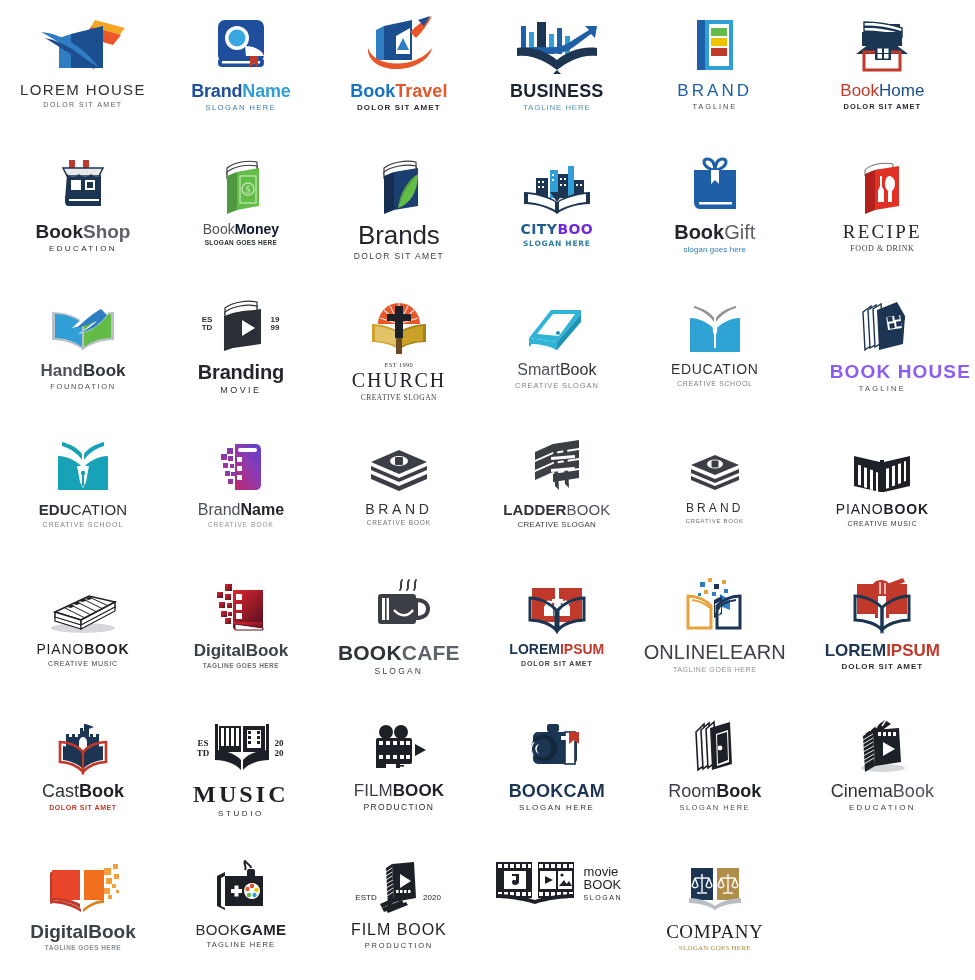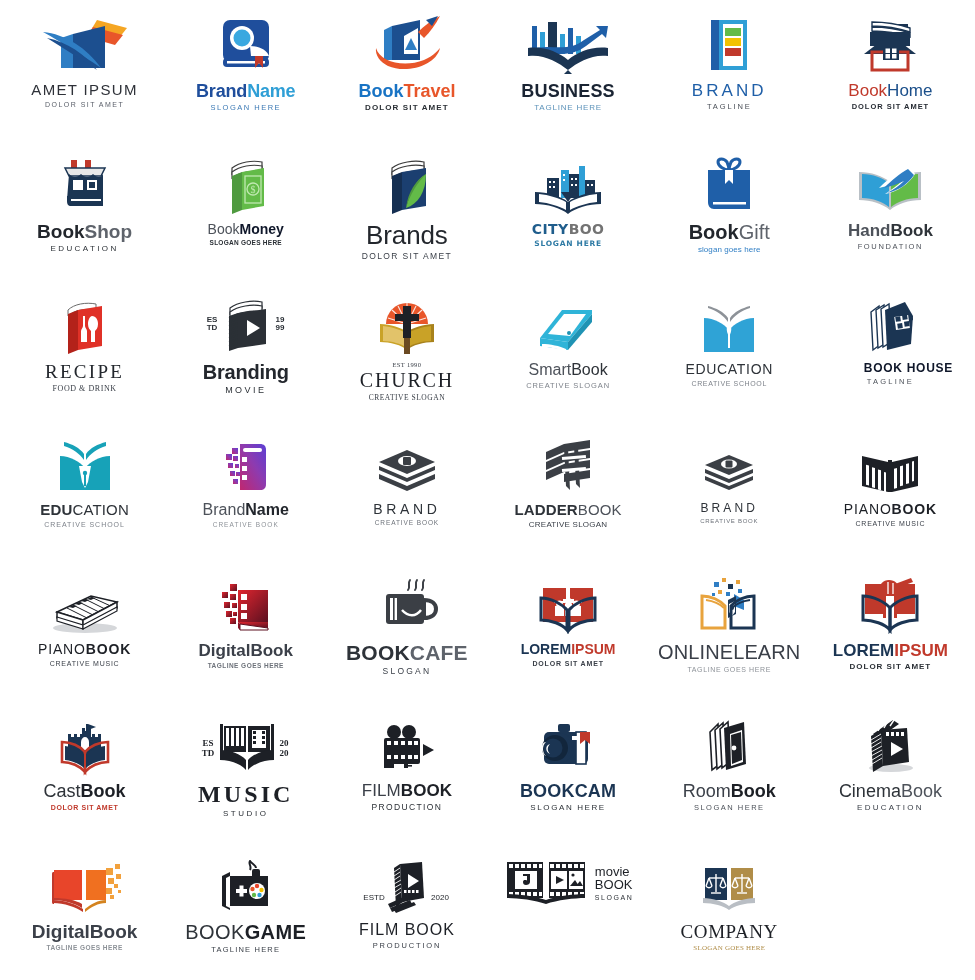--- a/index.html
+++ b/index.html
@@ -73,21 +73,21 @@
   .w-bookshop .tag{font-size:8px;font-weight:400;letter-spacing:.3em;color:#2b3036;}
 
   .w-bookmoney .title{font-size:14px;font-weight:400;color:#4d525a;}
   .w-bookmoney .title .alt{font-weight:700;color:#0f172a;}
   .w-bookmoney .tag{font-size:6.5px;font-weight:700;letter-spacing:.04em;color:#2b3036;}
 
   .w-brands .title{font-size:26px;font-weight:400;color:#23272d;letter-spacing:-.005em;}
   .w-brands .tag{font-size:8.5px;font-weight:400;letter-spacing:.16em;color:#3b4049;}
 
   .w-cityboo .title{font-size:14px;font-weight:700;letter-spacing:.03em;color:#1f5d8c;font-family:"DejaVu Sans",sans-serif;}
-  .w-cityboo .title .alt{color:#737373;}
+  .w-cityboo .title .alt{color:#6d28d9;}
   .w-cityboo .tag{font-size:7.5px;font-weight:700;letter-spacing:.1em;color:#2f7ba5;font-family:"DejaVu Sans",sans-serif;}
 
   .w-bookgift .title{font-size:20px;font-weight:700;color:#22262c;}
   .w-bookgift .title .alt{font-weight:400;color:#5e636b;}
   .w-bookgift .tag{font-size:8px;font-weight:400;letter-spacing:.01em;color:#2f7ec4;}
 
   .w-handbook .title{font-size:17px;font-weight:700;color:#4d525a;}
   .w-handbook .title .alt{color:#2e3339;}
   .w-handbook .tag{font-size:7.5px;font-weight:400;letter-spacing:.22em;color:#4d525a;}
 
@@ -101,21 +101,21 @@
   .w-church .tag{font-family:"Liberation Serif",serif;font-size:7.5px;font-weight:400;letter-spacing:.07em;color:#3b4049;}
   .w-church .est{font-family:"Liberation Serif",serif;font-size:6.5px;letter-spacing:.05em;color:#3b4049;display:block;margin-bottom:1px;}
 
   .w-smartbook .title{font-size:16px;font-weight:400;color:#4d525a;}
   .w-smartbook .title .alt{color:#2e3339;}
   .w-smartbook .tag{font-size:7.5px;font-weight:400;letter-spacing:.12em;color:#7d828a;}
 
   .w-education1 .title{font-size:14px;font-weight:400;letter-spacing:.05em;color:#2e3339;}
   .w-education1 .tag{font-size:7px;font-weight:400;letter-spacing:.09em;color:#7d828a;}
 
-  .w-bookhouse .title{font-size:12px;font-weight:700;letter-spacing:.06em;color:#0f172a;margin-left:36px;}
+  .w-bookhouse .title{font-size:19px;font-weight:700;letter-spacing:.06em;color:#8b5cf6;margin-left:36px;}
   .w-bookhouse .tag{font-size:7.5px;font-weight:400;letter-spacing:.3em;color:#4d525a;}
 
   .w-education2 .title{font-size:15px;font-weight:400;letter-spacing:.01em;color:#2e3339;}
   .w-education2 .title .alt{font-weight:700;}
   .w-education2 .tag{font-size:7px;font-weight:400;letter-spacing:.14em;color:#7d828a;}
 
   .w-brandname2 .title{font-size:16px;font-weight:400;color:#4d525a;}
   .w-brandname2 .title .alt{font-weight:700;color:#23272d;}
   .w-brandname2 .tag{font-size:6.5px;font-weight:400;letter-spacing:.16em;color:#8d9298;}
 
@@ -177,21 +177,21 @@
   .w-roombook .title .alt{font-weight:700;color:#1d2026;}
   .w-roombook .tag{font-size:7.5px;font-weight:400;letter-spacing:.2em;color:#4d525a;}
 
   .w-cinema .title{font-size:18px;font-weight:400;color:#2e3339;}
   .w-cinema .title .alt{color:#4d525a;}
   .w-cinema .tag{font-size:8px;font-weight:400;letter-spacing:.28em;color:#3b4049;}
 
   .w-digital2 .title{font-size:19px;font-weight:700;color:#3b4049;}
   .w-digital2 .tag{font-size:6.5px;font-weight:700;letter-spacing:.07em;color:#8d9298;}
 
-  .w-bookgame .title{font-size:20px;font-weight:400;letter-spacing:.02em;color:#2e3339;}
+  .w-bookgame .title{font-size:15px;font-weight:400;letter-spacing:.02em;color:#2e3339;}
   .w-bookgame .title .alt{font-weight:700;color:#1d2026;}
   .w-bookgame .tag{font-size:7.5px;font-weight:400;letter-spacing:.16em;color:#3b4049;}
 
   .w-filmbook2 .title{font-size:16px;font-weight:400;letter-spacing:.06em;color:#1d2026;}
   .w-filmbook2 .tag{font-size:7.5px;font-weight:400;letter-spacing:.24em;color:#3b4049;}
 
   .w-moviebook .title{font-size:13px;font-weight:400;color:#1d2026;line-height:1.02;}
   .w-moviebook .tag{font-size:7px;font-weight:400;letter-spacing:.22em;color:#2b3036;}
 
   .w-company .title{font-family:"Liberation Serif",serif;font-size:19px;font-weight:400;letter-spacing:.03em;color:#1d2026;}
@@ -211,21 +211,21 @@
       <svg width="100" height="60" viewBox="0 0 100 60">
         <polygon points="62,4 92,12 84,22 56,14" fill="#f5a623"></polygon>
         <polygon points="58,11 88,19 80,29 52,21" fill="#e8562a"></polygon>
         <path d="M38,18 L70,10 L70,52 L38,52 Z" fill="#1c4f8f"></path>
         <path d="M38,18 L38,52 L26,52 L26,22 Z" fill="#2f7ec4"></path>
         <path d="M8,16 C30,18 52,32 66,52 C46,38 26,26 8,16 Z" fill="#2f7ec4"></path>
         <path d="M12,22 C32,26 50,38 62,54 C44,42 28,32 12,22 Z" fill="#1c4f8f"></path>
       </svg>
     </div>
     <div class="wordmark w-lorem1">
-      <span class="title">AMET IPSUM</span>
+      <span class="title">LOREM HOUSE</span>
       <span class="tag">DOLOR SIT AMET</span>
     </div>
   </div>
 
   <div class="cell">
     <div class="mark">
       <svg width="70" height="60" viewBox="0 0 70 60">
         <rect x="12" y="4" width="46" height="42" rx="7" fill="#1f4e9c"></rect>
         <circle cx="31" cy="22" r="12" fill="#fff"></circle>
         <circle cx="31" cy="22" r="8.5" fill="#3aa8e0"></circle>
@@ -424,49 +424,49 @@
       </svg>
     </div>
     <div class="wordmark w-bookgift">
       <span class="title"><span>Book</span><span class="alt">Gift</span></span>
       <span class="tag">slogan goes here</span>
     </div>
   </div>
 
   <div class="cell">
     <div class="mark">
+      <svg width="58" height="56" viewBox="0 0 58 56">
+        <path d="M12,10 C18,4 30,2 40,4 L40,10 C30,8 18,10 12,16 Z" fill="#fff" stroke="#6b6b6b" stroke-width="1"></path>
+        <path d="M12,14 L22,10 L22,50 L12,54 Z" fill="#b3221a"></path>
+        <path d="M22,10 L46,6 L46,46 L22,50 Z" fill="#e03127"></path>
+        <path d="M27,16 L29,16 L29,26 C29,28 31,29 31,31 L31,42 L25,42 L25,31 C25,29 27,28 27,26 Z" fill="#fff"></path>
+        <path d="M36,16 C40,16 42,20 42,24 C42,28 40,30 39,31 L39,42 L35,42 L35,31 C34,30 32,28 32,24 C32,20 34,16 36,16 Z" fill="#fff"></path>
+      </svg>
+    </div>
+    <div class="wordmark w-recipe">
+      <span class="title">RECIPE</span>
+      <span class="tag">FOOD &amp; DRINK</span>
+    </div>
+  </div>
+
+  <div class="cell">
+    <div class="mark">
       <svg width="74" height="52" viewBox="0 0 74 52">
         <path d="M6,8 C18,8 30,12 37,18 L37,46 C30,40 18,36 6,36 Z" fill="#b9c0c6"></path>
         <path d="M68,8 C56,8 44,12 37,18 L37,46 C44,40 56,36 68,36 Z" fill="#b9c0c6"></path>
         <path d="M9,10 C20,10 30,14 36,19 L36,43 C30,38 20,34 9,34 Z" fill="#2f9fd6"></path>
         <path d="M65,10 C54,10 44,14 38,19 L38,43 C44,38 54,34 65,34 Z" fill="#63bb48"></path>
         <path d="M20,12 C30,10 42,8 54,6 C46,14 38,20 30,24 C26,20 24,16 20,12 Z" fill="#1f5fa8" opacity="0"></path>
         <path d="M54,4 C44,8 34,16 26,24 C34,22 42,20 50,16 C44,22 38,26 32,30 C44,28 56,20 62,10 C60,6 58,4 54,4 Z" fill="#fff"></path>
         <path d="M55,5 C47,9 38,17 31,24 C38,22 45,20 51,17 C46,22 40,26 34,29 C45,27 55,20 61,11 Z" fill="#2f7ec4"></path>
       </svg>
     </div>
     <div class="wordmark w-handbook">
       <span class="title"><span>Hand</span><span class="alt">Book</span></span>
       <span class="tag">FOUNDATION</span>
-    </div>
-  </div>
-
-  <div class="cell">
-    <div class="mark">
-      <svg width="58" height="56" viewBox="0 0 58 56">
-        <path d="M12,10 C18,4 30,2 40,4 L40,10 C30,8 18,10 12,16 Z" fill="#fff" stroke="#6b6b6b" stroke-width="1"></path>
-        <path d="M12,14 L22,10 L22,50 L12,54 Z" fill="#b3221a"></path>
-        <path d="M22,10 L46,6 L46,46 L22,50 Z" fill="#e03127"></path>
-        <path d="M27,16 L29,16 L29,26 C29,28 31,29 31,31 L31,42 L25,42 L25,31 C25,29 27,28 27,26 Z" fill="#fff"></path>
-        <path d="M36,16 C40,16 42,20 42,24 C42,28 40,30 39,31 L39,42 L35,42 L35,31 C34,30 32,28 32,24 C32,20 34,16 36,16 Z" fill="#fff"></path>
-      </svg>
-    </div>
-    <div class="wordmark w-recipe">
-      <span class="title">RECIPE</span>
-      <span class="tag">FOOD &amp; DRINK</span>
     </div>
   </div>
 
   <div class="cell">
     <div class="mark">
       <svg width="92" height="58" viewBox="0 0 92 58">
         <text x="12" y="24" font-family="Liberation Sans, sans-serif" font-size="8" font-weight="700" fill="#2b3036" text-anchor="middle">ES</text>
         <text x="12" y="32" font-family="Liberation Sans, sans-serif" font-size="8" font-weight="700" fill="#2b3036" text-anchor="middle">TD</text>
         <text x="80" y="24" font-family="Liberation Sans, sans-serif" font-size="8" font-weight="700" fill="#2b3036" text-anchor="middle">19</text>
         <text x="80" y="32" font-family="Liberation Sans, sans-serif" font-size="8" font-weight="700" fill="#2b3036" text-anchor="middle">99</text>

